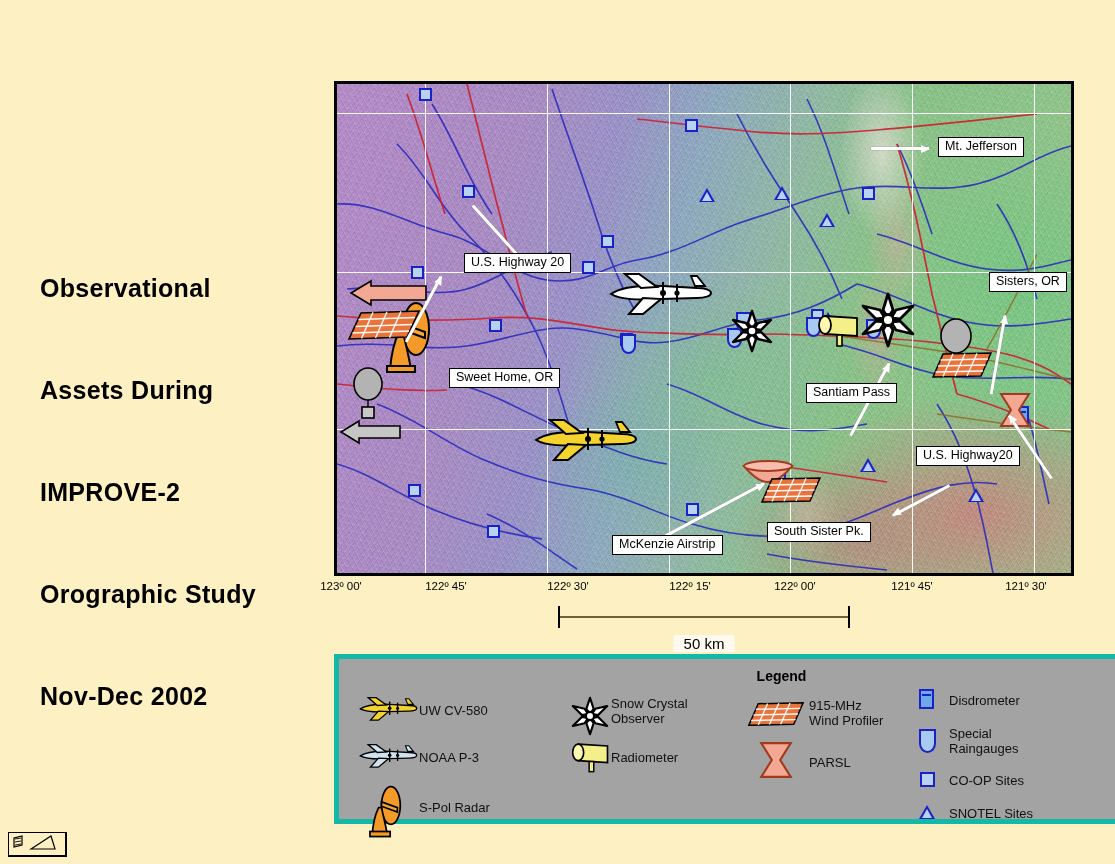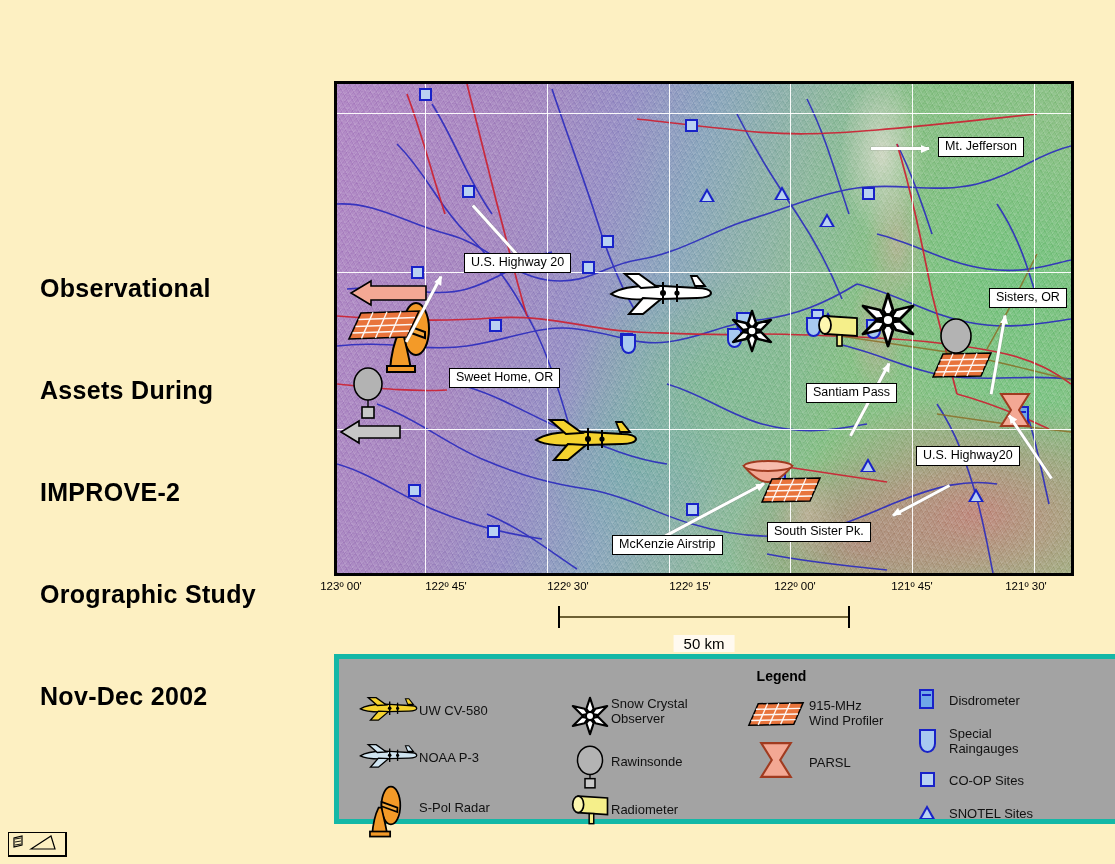--- a/index.html
+++ b/index.html
@@ -441,21 +441,21 @@
     <div class="leader" style="left:668px;top:230px;width:80px;transform:rotate(100deg)"></div>
     <div class="leader" style="left:188px;top:178px;width:78px;transform:rotate(228deg)"></div>
     <div class="leader" style="left:104px;top:191px;width:74px;transform:rotate(118deg)"></div>
     <div class="leader" style="left:427px;top:398px;width:112px;transform:rotate(152deg)"></div>
     <div class="leader" style="left:556px;top:430px;width:64px;transform:rotate(-28deg)"></div>
     <div class="leader" style="left:672px;top:330px;width:76px;transform:rotate(56deg)"></div>
   </div>
 </div>
 
 <div class="callout" style="left:938px;top:137px">Mt. Jefferson</div>
-<div class="callout" style="left:989px;top:288px">Sisters, OR</div>
+<div class="callout" style="left:989px;top:272px">Sisters, OR</div>
 <div class="callout" style="left:464px;top:253px">U.S. Highway 20</div>
 <div class="callout" style="left:449px;top:368px">Sweet Home, OR</div>
 <div class="callout" style="left:806px;top:383px">Santiam Pass</div>
 <div class="callout" style="left:916px;top:446px">U.S. Highway20</div>
 <div class="callout" style="left:767px;top:522px">South Sister Pk.</div>
 <div class="callout" style="left:612px;top:535px">McKenzie Airstrip</div>
 
 <div class="lon-label" style="left:341px">123º 00'</div>
 <div class="lon-label" style="left:446px">122º 45'</div>
 <div class="lon-label" style="left:568px">122º 30'</div>
@@ -532,30 +532,20 @@
             <path d="M2 33 L15 30 L19 24 L12 23 Z"></path>
             <path d="M40 11 L27 14 L23 20 L30 21 Z"></path>
             <circle cx="21" cy="22" r="4.5"></circle>
           </g>
         </svg>
       </div>
       <div class="lg-lab">Snow Crystal
 Observer</div>
     </div>
 
-    <div class="lg-row" style="height:52px">
-      <div class="lg-ico sm">
-        <svg class="icon-svg" width="30" height="46" viewBox="0 0 36 50" style="margin-left:4px">
-          <ellipse cx="18" cy="17" rx="15" ry="17" fill="#b3b3b3" stroke="#000" stroke-width="1.8"></ellipse>
-          <path d="M18 34 L18 40" stroke="#000" stroke-width="1.6"></path>
-          <rect x="12" y="39" width="12" height="11" fill="#c8c8c8" stroke="#000" stroke-width="1.8"></rect>
-        </svg>
-      </div>
-      <div class="lg-lab">Rawinsonde</div>
-    </div>
 
     <div class="lg-row" style="height:44px">
       <div class="lg-ico sm">
         <svg class="icon-svg" width="44" height="34" viewBox="0 0 48 36" style="margin-left:-2px">
           <path d="M10 4 L42 6 L42 24 L10 22 Z" fill="#f5ef8a" stroke="#000" stroke-width="1.8"></path>
           <ellipse cx="10" cy="13" rx="6" ry="9" fill="#fdf7b0" stroke="#000" stroke-width="1.8"></ellipse>
           <rect x="22" y="23" width="5" height="11" fill="#f5ef8a" stroke="#000" stroke-width="1.6"></rect>
         </svg>
       </div>
       <div class="lg-lab">Radiometer</div>

